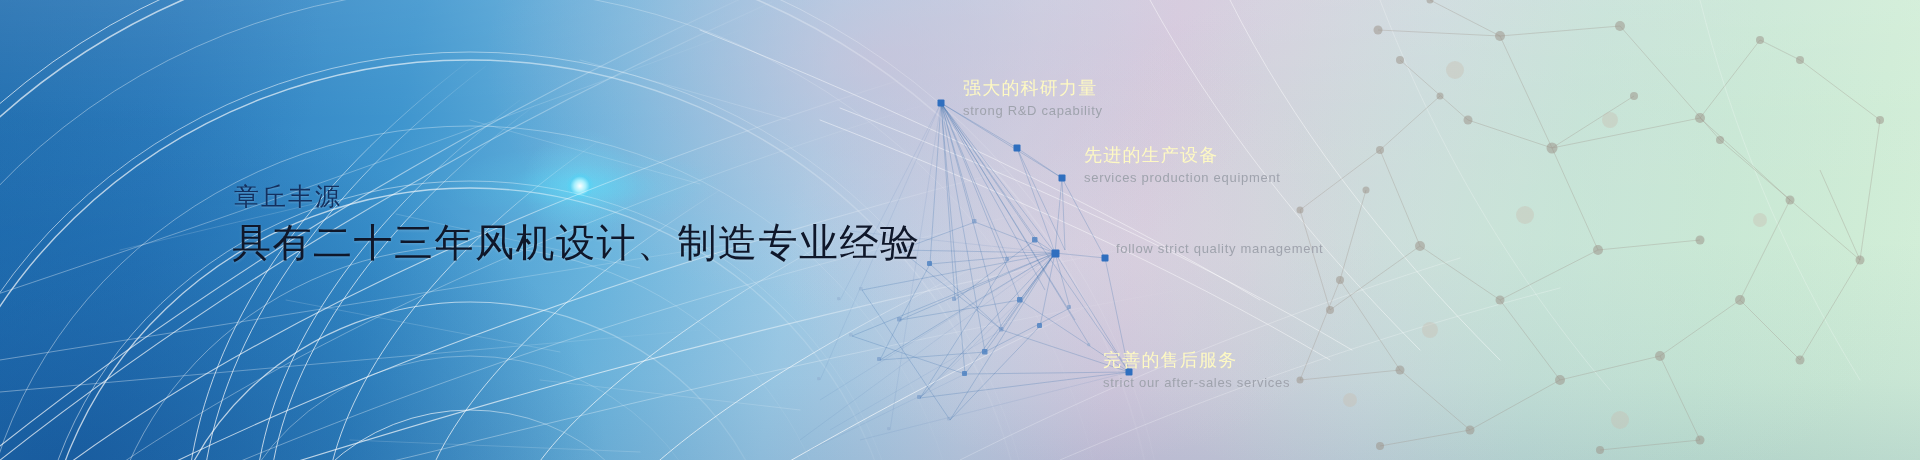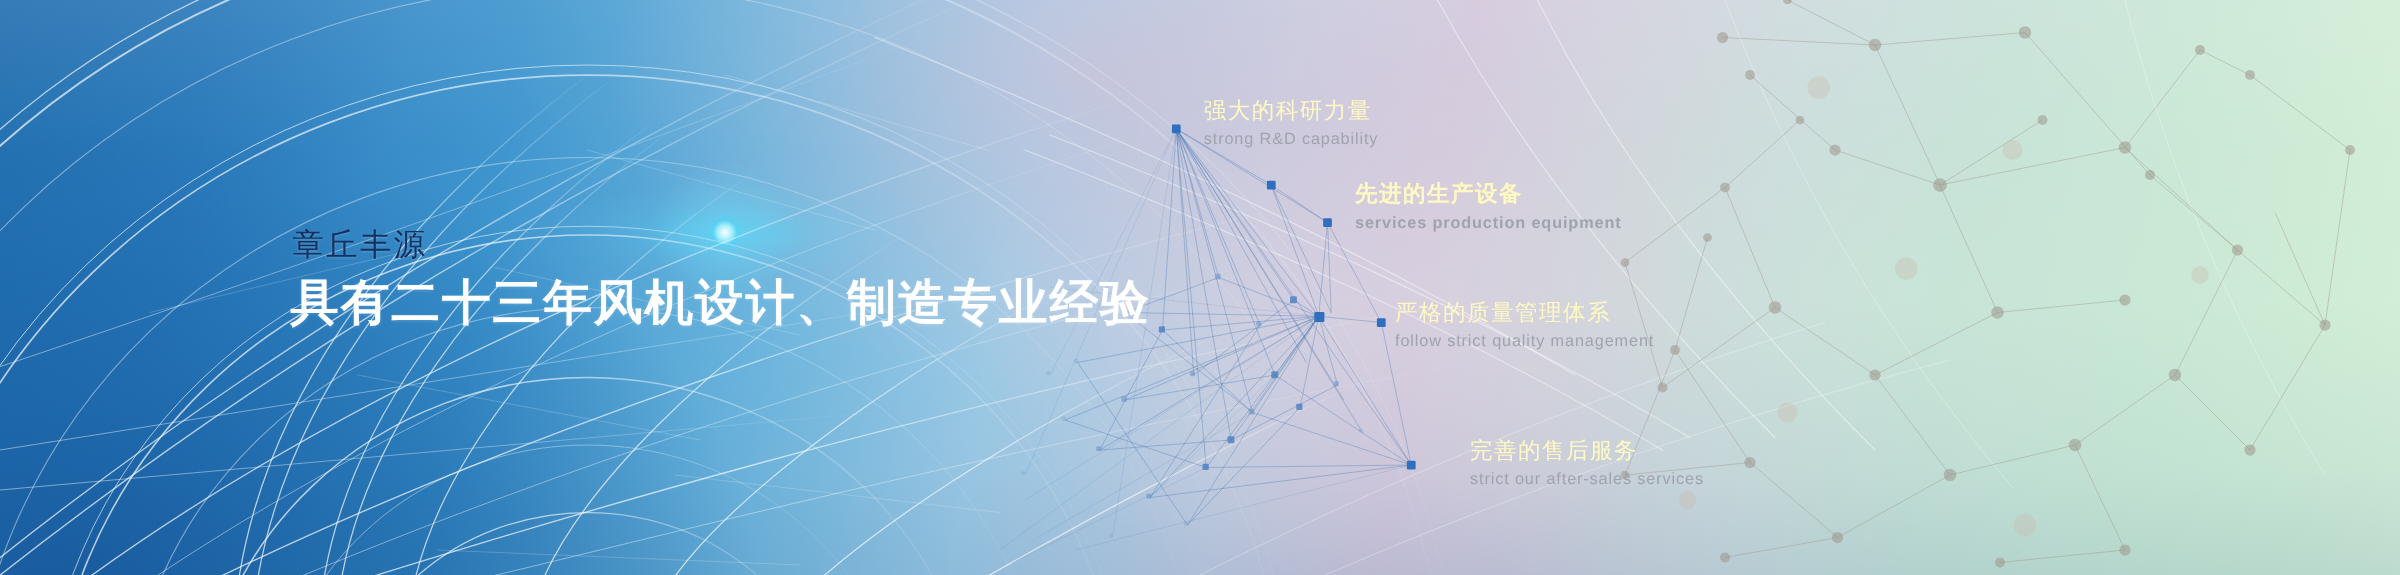--- a/index.html
+++ b/index.html
@@ -80,23 +80,23 @@
     font-size: 25px;
     letter-spacing: 2px;
     color: #13305f;
     line-height: 1;
     margin: 0 0 14px 2px;
     white-space: nowrap;
     text-shadow: 0 1px 2px rgba(255,255,255,0.20);
   }
   #headline {
     font-size: 39px;
-    font-weight: bold;
+    font-weight: normal;
     letter-spacing: 1.5px;
-    color: #ffffff;
+    color: #0f172a;
     line-height: 1;
     margin: 0;
     white-space: nowrap;
     text-shadow: 0 1px 3px rgba(255,255,255,0.18);
   }
   .feature {
     position: absolute;
     z-index: 40;
     white-space: nowrap;
   }
@@ -107,23 +107,23 @@
     line-height: 1.35;
   }
   .feature .f-en {
     font-size: 13px;
     color: #9fa3ad;
     letter-spacing: 0.7px;
     line-height: 1.4;
     margin-top: 2px;
   }
   #f0 { left: 963px; top: 76px; }
-  #f1 { left: 1084px; top: 143px; font-weight: bold; }
+  #f1 { left: 1084px; top: 143px; }
   #f2 { left: 1116px; top: 238px; }
-  #f3 { left: 1176px; top: 348px; }
+  #f3 { left: 1103px; top: 348px; }
   #net-svg, #mesh-svg, #arcs-svg { z-index: 20; }
   #arcs-svg { z-index: 10; }
   #mesh-svg { z-index: 12; }
 </style>
 </head>
 <body>
 
 <div id="banner">
 
   <div class="layer" id="bg-base"></div>
@@ -418,21 +418,20 @@
 
   <div class="feature" id="f0">
     <div class="f-cn">强大的科研力量</div>
     <div class="f-en">strong R&amp;D capability</div>
   </div>
   <div class="feature" id="f1">
     <div class="f-cn">先进的生产设备</div>
     <div class="f-en">services production equipment</div>
   </div>
   <div class="feature" id="f2">
-    <div class="f-cn">严格的质量管理体系</div>
     <div class="f-en">follow strict quality management</div>
   </div>
   <div class="feature" id="f3">
     <div class="f-cn">完善的售后服务</div>
     <div class="f-en">strict our after-sales services</div>
   </div>
 
 </div>
 
 </body></html>

